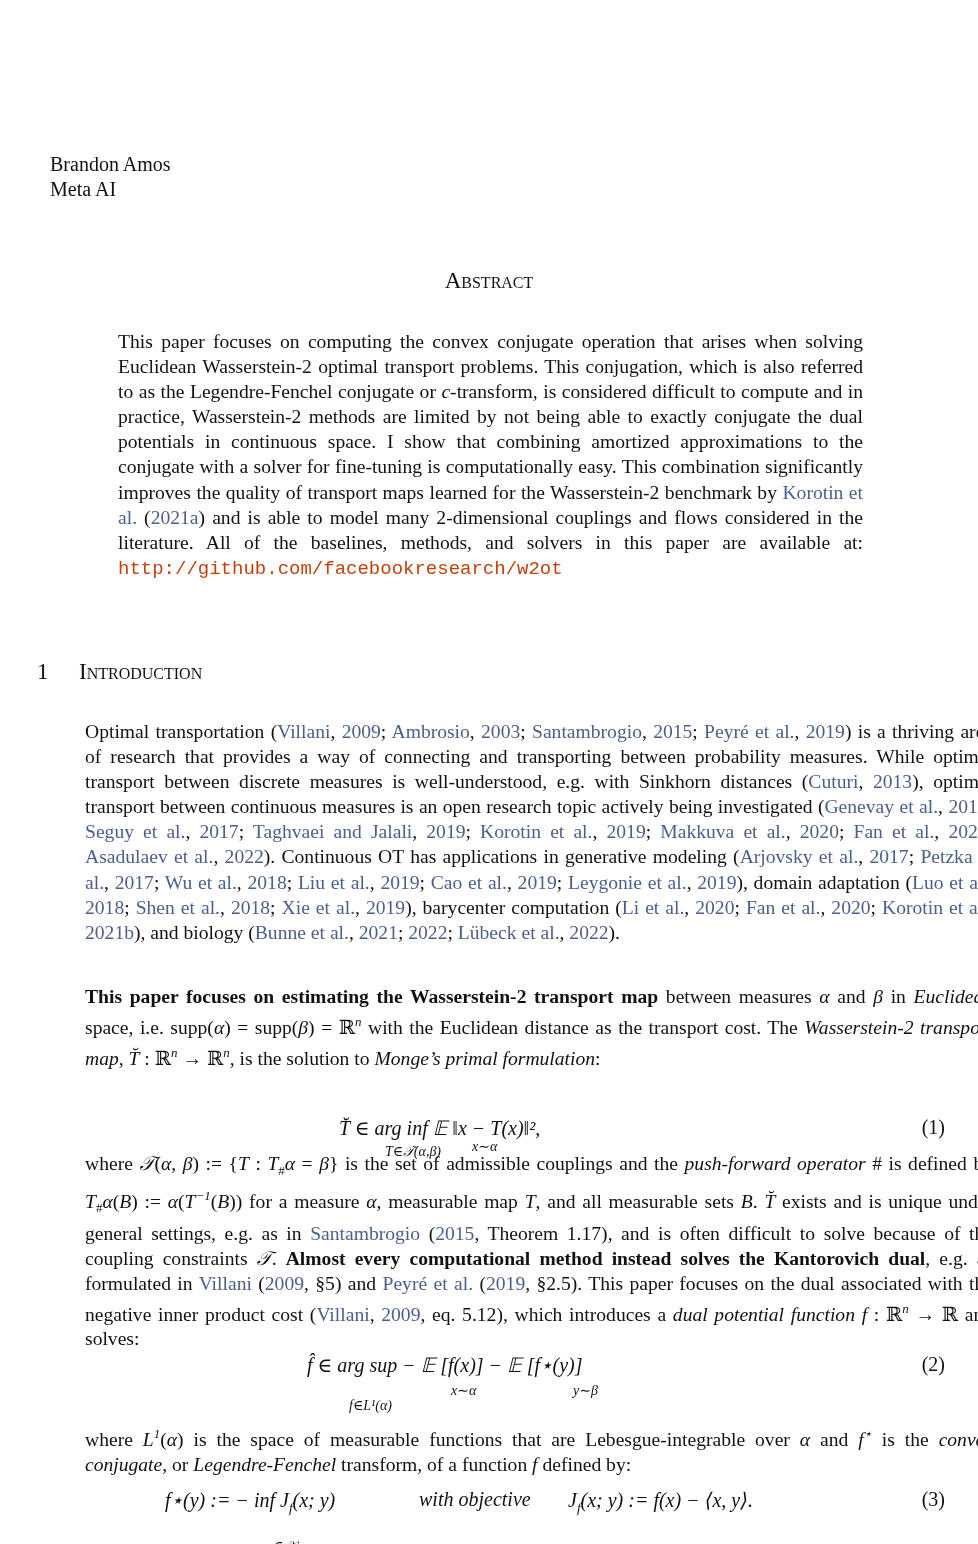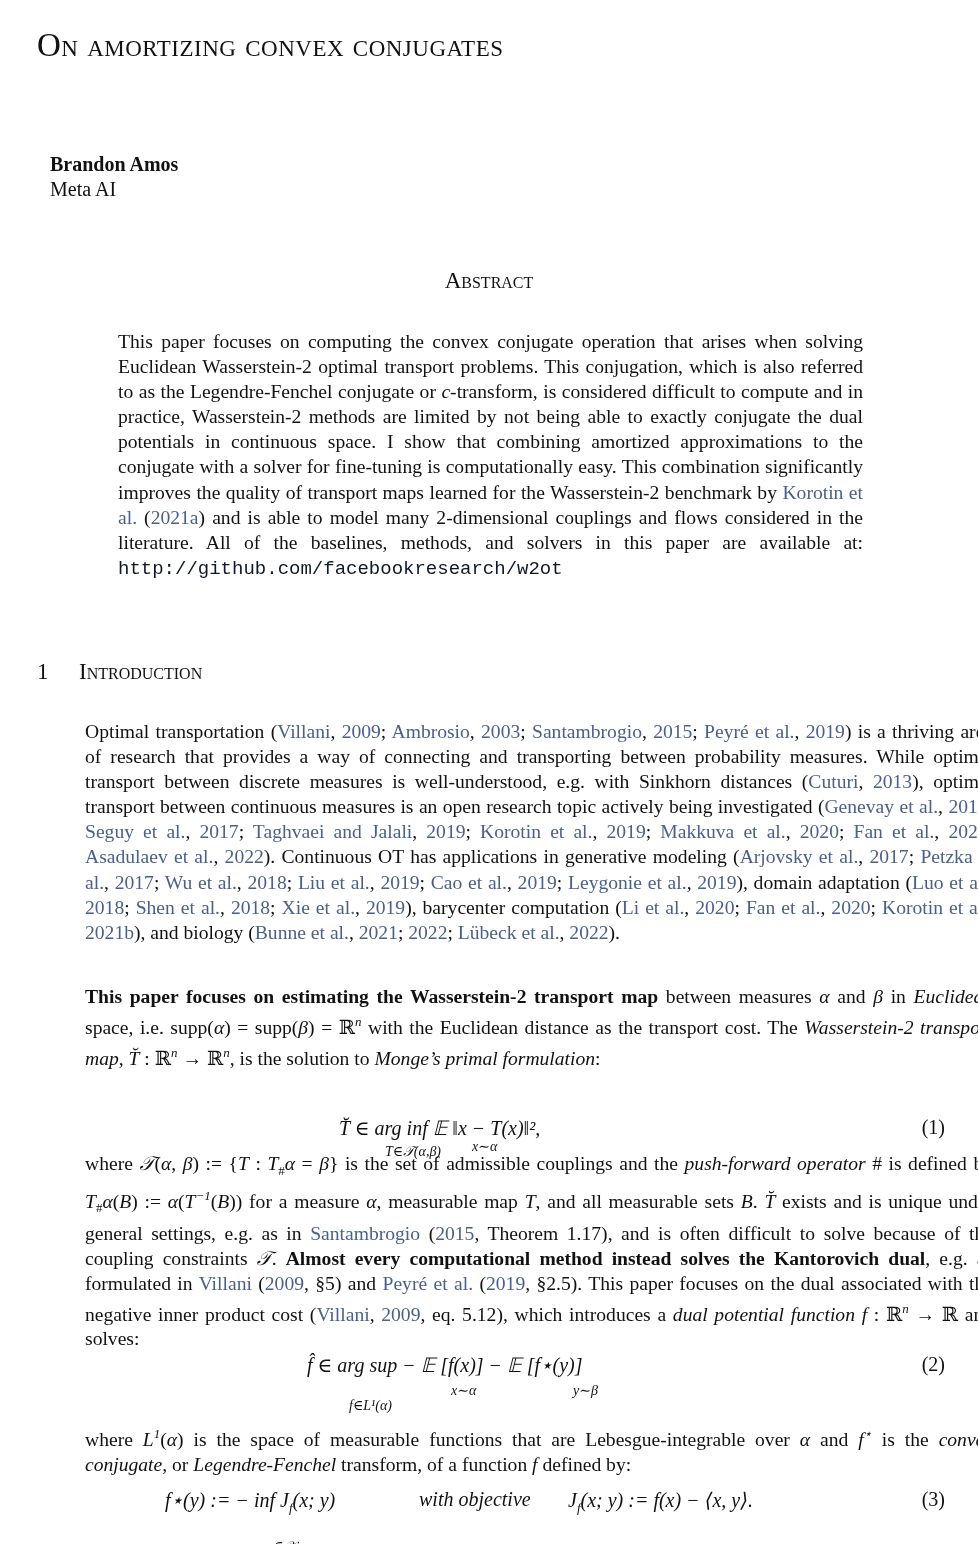--- a/index.html
+++ b/index.html
@@ -7,32 +7,32 @@
     width: 978px; height: 1544px; overflow: hidden; position: relative;
     font-family: "Liberation Serif", "DejaVu Serif", serif;
     color: #111111;
   }
   .title {
     position: absolute; left: 37px; top: 22px;
     font-size: 33px; line-height: 46px; letter-spacing: 0.5px;
     font-variant: small-caps; font-weight: normal;
   }
   .author { position: absolute; left: 50px; top: 152px; font-size: 20px; line-height: 25px; }
-  .author .name { font-weight: bold; }
+  .author .name { font-weight: normal; }
   .abstract-title {
     position: absolute; left: 0; width: 978px; top: 268px; text-align: center;
     font-size: 23px; font-variant: small-caps;
   }
   .abstract {
     position: absolute; left: 118px; width: 745px; top: 329px;
     font-size: 19.6px; line-height: 25.1px; text-align: justify;
     hyphens: manual;
   }
   .link { color: #4a5f8a; }
-  .mono { font-family: "Liberation Mono", "DejaVu Sans Mono", monospace; font-size: 19px; color: #0f172a; }
+  .mono { font-family: "Liberation Mono", "DejaVu Sans Mono", monospace; font-size: 19px; color: #c2410c; }
   .section {
     position: absolute; left: 37px; top: 659px; font-size: 23px;
   }
   .section .num { display: inline-block; width: 42px; }
   .section .sc { font-variant: small-caps; }
   .body-text {
     position: absolute; left: 37px; width: 908px;
     font-size: 19.6px; line-height: 25.1px; text-align: justify; margin-left: 48px;
   }
   .p1 { top: 719px; }
@@ -49,21 +49,20 @@
   .eq2 { top: 1353px; height: 50px; }
   .eq3 { top: 1488px; height: 50px; }
   i, em { font-style: italic; }
   b { font-weight: bold; }
   .up { font-style: normal; }
 </style>
 </head>
 <body>
 
 <div class="title">
-  <div>On amortizing convex conjugates</div>
 </div>
 
 <div class="author">
   <div class="name">Brandon Amos</div>
   <div>Meta AI</div>
 </div>
 
 <div class="abstract-title">Abstract</div>
 
 <div class="abstract"><span>This paper focuses on computing the convex conjugate operation that arises when solving Euclidean Wasserstein-2 optimal transport problems. This conjugation, which is also referred to as the Legendre-Fenchel conjugate or </span><i>c</i><span>-transform, is considered difficult to compute and in practice, Wasserstein-2 methods are lim­ited by not being able to exactly conjugate the dual potentials in continuous space. I show that combining amortized approximations to the conjugate with a solver for fine-tuning is computationally easy. This combination significantly improves the quality of transport maps learned for the Wasserstein-2 benchmark by </span><span class="link">Korotin et al.</span><span> (</span><span class="link">2021a</span><span>) and is able to model many 2-dimensional couplings and flows con­sidered in the literature. All of the baselines, methods, and solvers in this paper are available at: </span><span class="mono">http://github.com/facebookresearch/w2ot</span></div>

